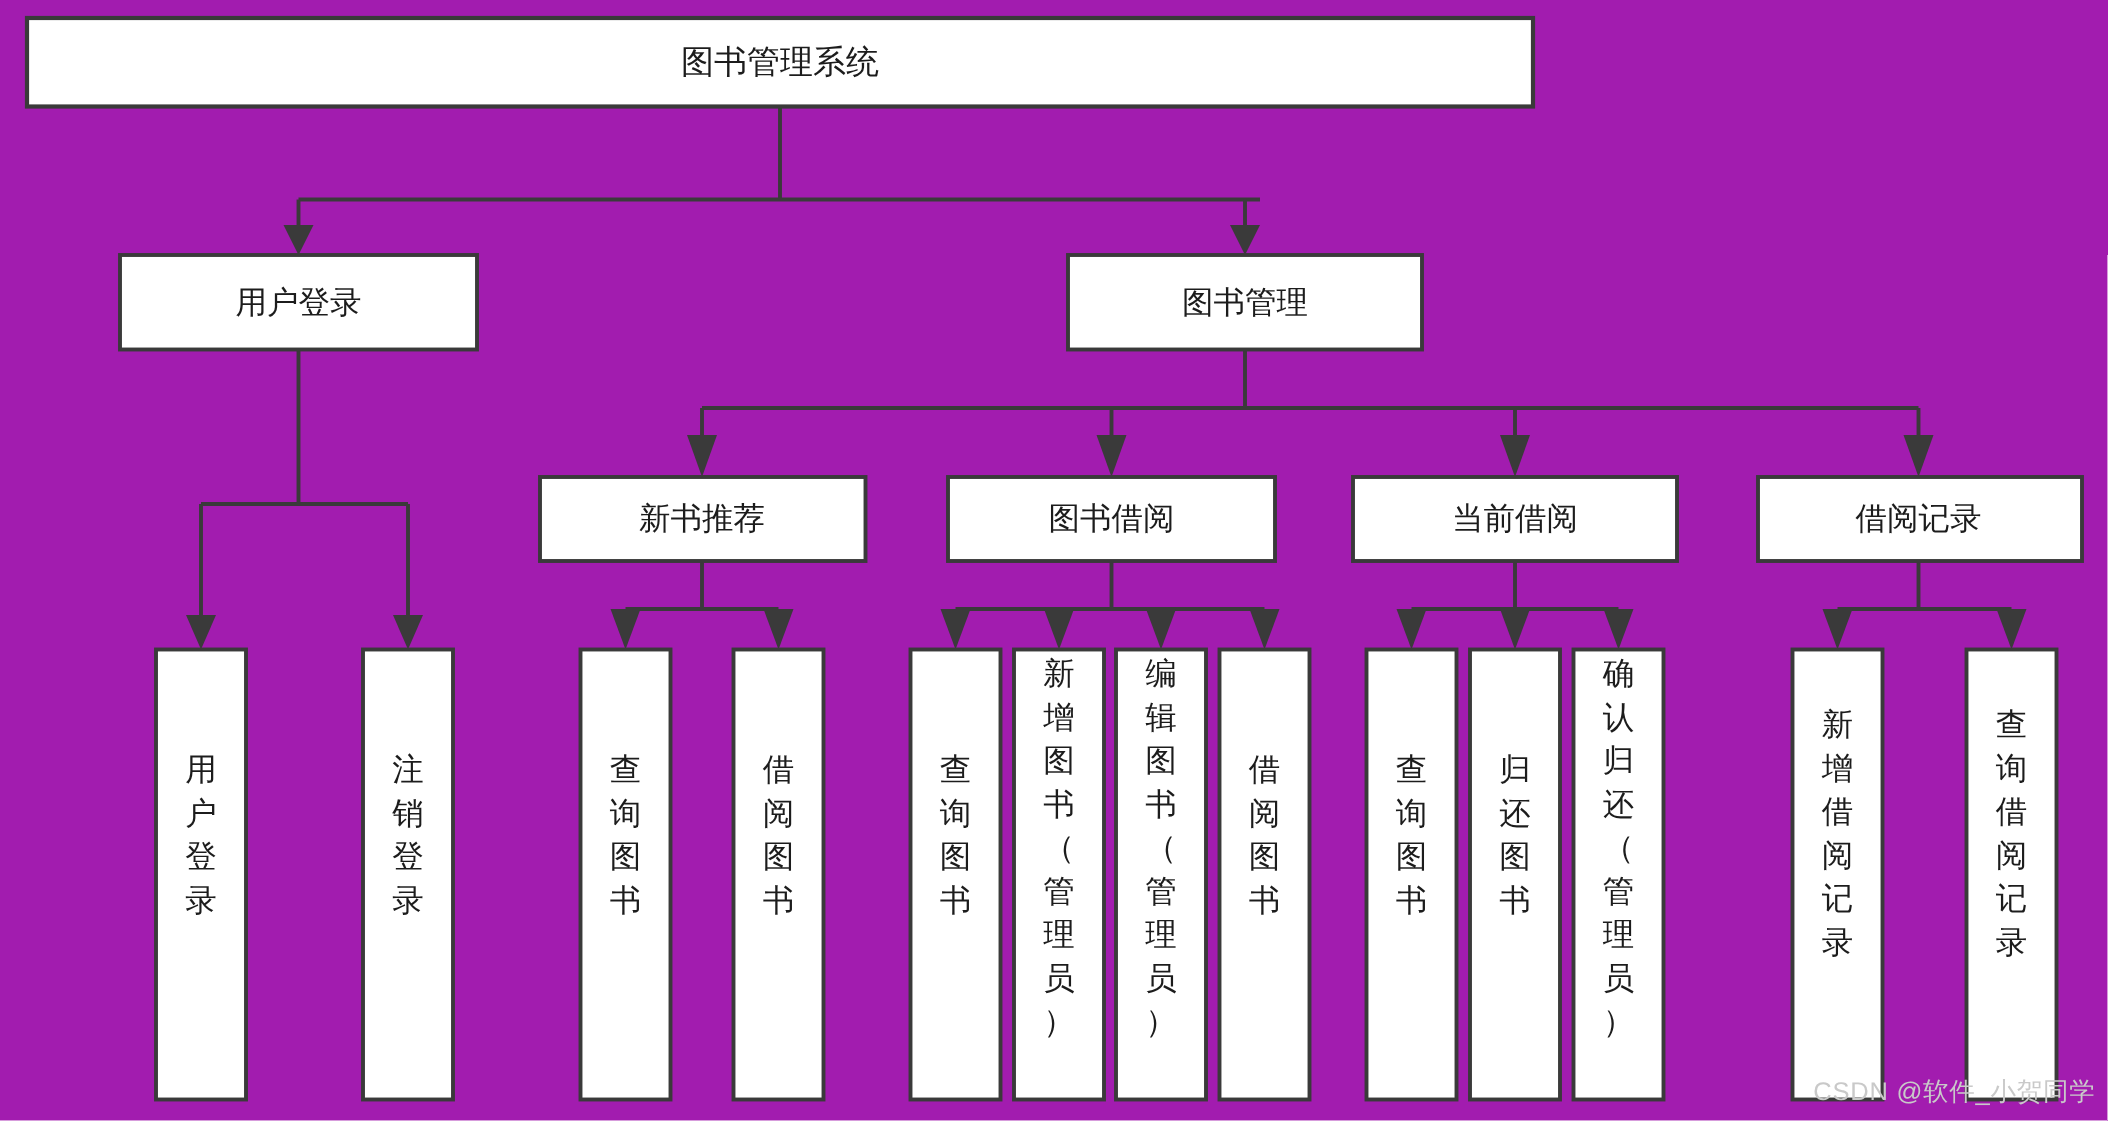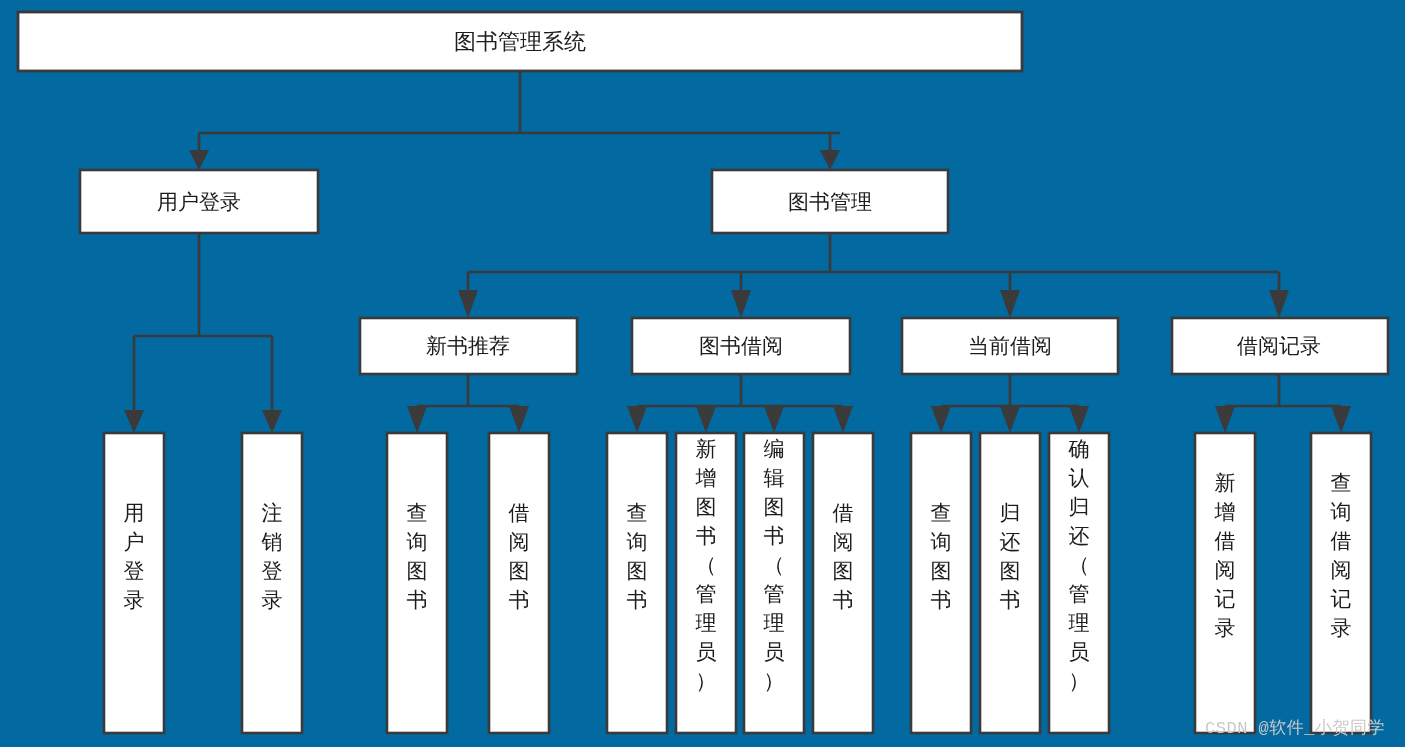--- a/index.html
+++ b/index.html
@@ -8,21 +8,21 @@
     padding: 0;
     background: #ffffff;
   }
   body {
     font-family: "Liberation Sans", "DejaVu Sans", sans-serif;
   }
   #diagram-root {
     position: relative;
     width: 1405px;
     height: 747px;
-    background: #0369a1;
+    background: #a21caf;
     overflow: hidden;
   }
   svg.diagram-canvas {
     position: absolute;
     left: 0;
     top: 0;
     width: 1405px;
     height: 747px;
     display: block;
   }
@@ -55,23 +55,23 @@
     font-size: 22px;
   }
   .leaf-label {
     fill: #1c1c1c;
     font-family: "Liberation Sans", "DejaVu Sans", sans-serif;
     font-size: 21px;
     text-anchor: middle;
   }
   .watermark {
     position: absolute;
-    right: 20px;
+    right: 8px;
     bottom: 8px;
-    font-family: Liberation Mono, monospace;
+    font-family: Liberation Sans, sans-serif;
     font-size: 17px;
     color: #c9c9c9;
     letter-spacing: 0.5px;
     white-space: nowrap;
     user-select: none;
   }
 </style>
 </head>
 <body>
 

